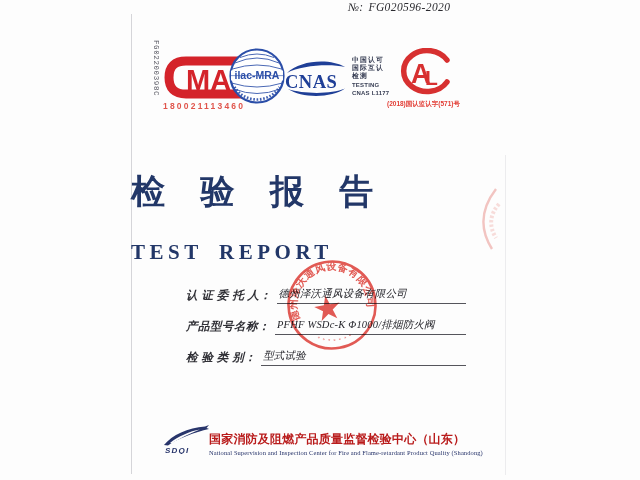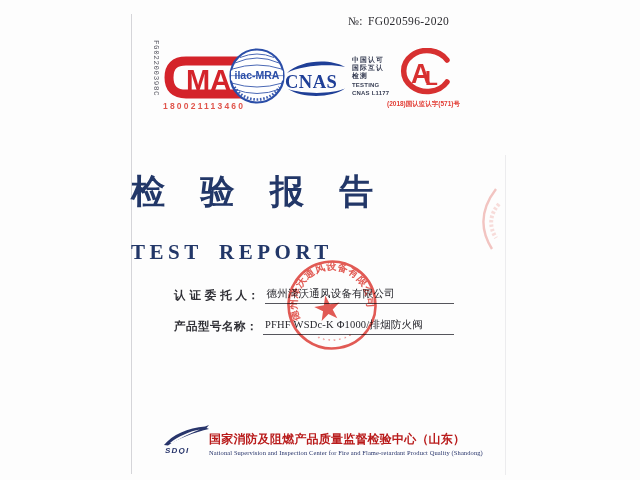--- a/index.html
+++ b/index.html
@@ -5,21 +5,21 @@
   html,body{margin:0;padding:0;background:#ffffff;}
   .canvas{position:relative;width:640px;height:480px;background:#fdfdfd;overflow:hidden;
           font-family:"Liberation Serif",serif;}
   .abs{position:absolute;}
 
   
   .edge-left{left:131px;top:14px;width:1px;height:460px;background:rgba(110,110,125,.28);}
   .edge-right{left:505px;top:155px;width:1px;height:320px;background:rgba(140,140,155,.15);}
 
   
-  .doc-no{left:348px;top:15px;font-size:11.5px;color:#2b2b30;letter-spacing:.4px;white-space:nowrap;}
+  .doc-no{left:348px;top:1px;font-size:11.5px;color:#2b2b30;letter-spacing:.4px;white-space:nowrap;font-style:italic;}
   .doc-no .no-label{margin-right:5px;}
 
   
   .side-code{left:160px;top:40px;transform:rotate(90deg);transform-origin:0 0;
              font-family:"Liberation Mono",monospace;font-size:7.5px;color:#5a5a64;
              letter-spacing:.6px;white-space:nowrap;}
 
   
   .cma-wrap{left:159px;top:50px;}
   .ilac-wrap{left:228px;top:47px;}
@@ -32,21 +32,21 @@
                font-family:"Liberation Sans",sans-serif;white-space:nowrap;}
 
   
   .title-block{left:131px;top:169px;width:376px;padding-right:18px;box-sizing:border-box;}
   .title-cn{font-family:"Liberation Sans",sans-serif;font-weight:bold;font-size:34px;
             letter-spacing:13px;color:#223768;white-space:nowrap;}
   .title-en{margin-top:25px;font-family:Liberation Serif, serif;font-weight:bold;font-size:21px;
             letter-spacing:4.5px;word-spacing:7px;color:#223768;}
 
   
-  .fields{left:174px;top:287px;width:280px;}
+  .fields{left:186px;top:287px;width:280px;font-style:italic;}
   .frow{display:flex;align-items:flex-end;height:17px;margin-bottom:14px;}
   .flabel{flex:none;font-size:11.5px;font-weight:600;color:#2f2f35;letter-spacing:.5px;
           white-space:nowrap;padding-right:5px;padding-bottom:1px;}
   .fcell{flex:1;border-bottom:1.5px solid #55555c;padding:0 0 2px 2px;}
   .fvalue{font-size:10.5px;color:#26262c;white-space:nowrap;letter-spacing:.2px;}
 
   
   .stamp{left:284px;top:257px;mix-blend-mode:multiply;}
   .stamp-edge{left:470px;top:186px;mix-blend-mode:multiply;}
 
@@ -119,20 +119,24 @@
 
   <div class="abs fields">
     <div class="frow">
       <span class="flabel">认 证 委 托 人：</span>
       <span class="fcell"><span class="fvalue">德州泽沃通风设备有限公司</span></span>
     </div>
     <div class="frow">
       <span class="flabel">产品型号名称：</span>
       <span class="fcell"><span class="fvalue">PFHF WSDc-K Φ1000/排烟防火阀</span></span>
     </div>
+    <div class="frow">
+      <span class="flabel">检 验 类 别：</span>
+      <span class="fcell"><span class="fvalue">型式试验</span></span>
+    </div>
   </div>
 
   <svg class="abs stamp" width="96" height="96" viewBox="-48 -48 96 96">
     <g transform="rotate(-10)" opacity=".88">
       <circle r="43.5" fill="none" stroke="#e0453e" stroke-width="2.6"></circle>
       <path id="sealTop" d="M -34 10 A 35.4 35.4 0 1 1 34 10" fill="none"></path>
       <text font-size="10.2" font-weight="bold" fill="#e0453e" letter-spacing=".6" font-family="Liberation Sans, sans-serif">
         <textPath href="#sealTop" startOffset="1">德州泽沃通风设备有限公司</textPath>
       </text>
       <path d="M0,-13.5 L3.03,-4.17 L12.84,-4.17 L4.91,1.59 L7.94,10.92 L0,5.16 L-7.94,10.92 L-4.91,1.59 L-12.84,-4.17 L-3.03,-4.17 Z" transform="translate(-5,3)" fill="#e0453e"></path>

